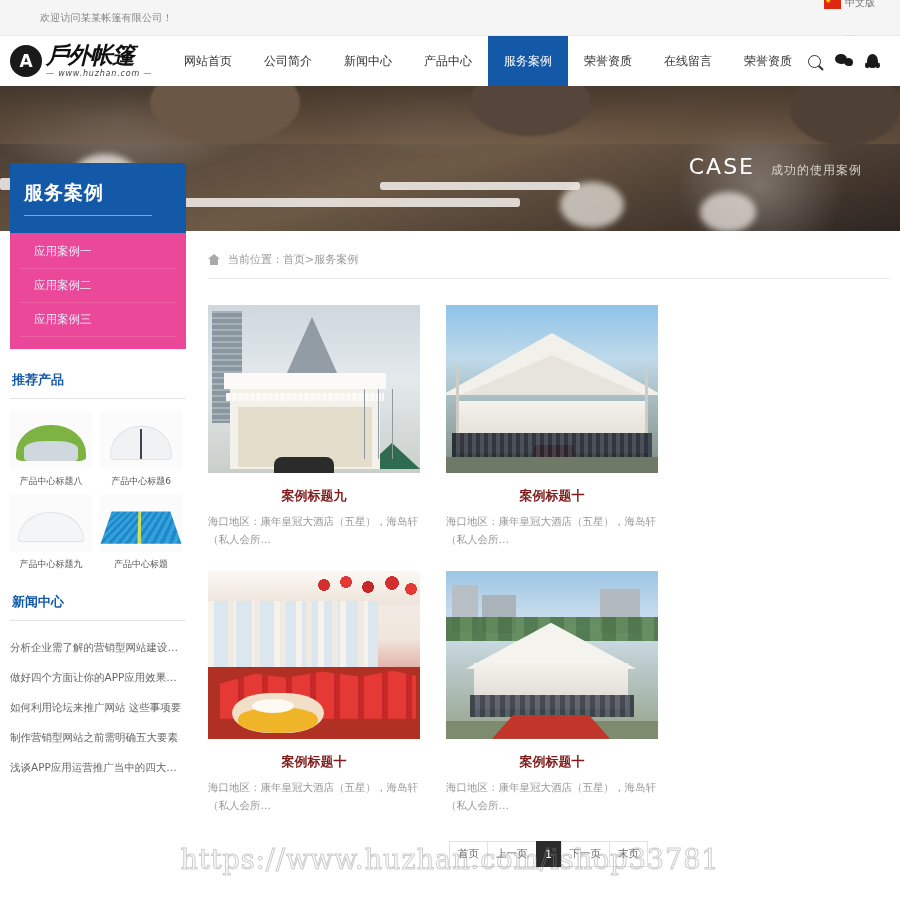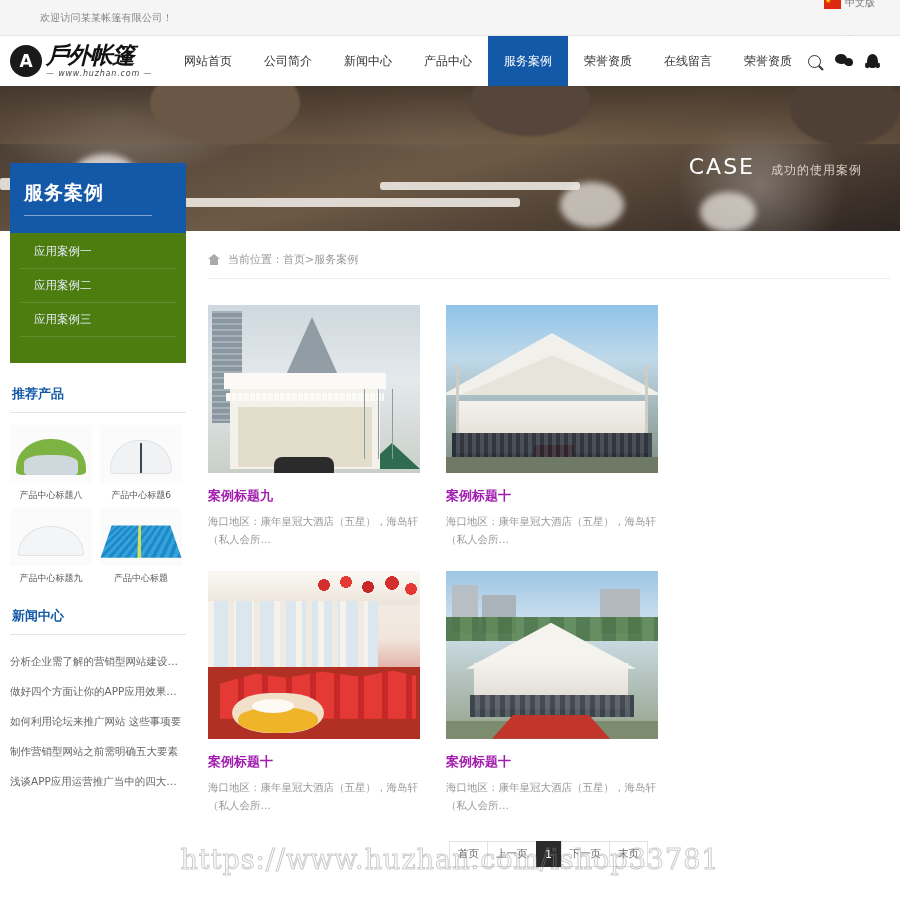--- a/index.html
+++ b/index.html
@@ -112,21 +112,21 @@
   .sidebar { width: 176px; flex: none; position: relative; }
 
   .side-head {
     background: linear-gradient(180deg, #1459a8, #1459a8);
     height: 70px; padding: 0 14px; display: flex; flex-direction: column; justify-content: center;
     position: relative; margin-top: -68px;
   }
   .side-head-title { color: #fff; font-size: 19px; font-weight: bold; letter-spacing: 1px; }
   .side-head-rule { width: 128px; height: 1px; background: rgba(255,255,255,.45); margin-top: 9px; }
 
-  .side-menu { background: #4d7c0f; padding: 2px 0 26px; }
+  .side-menu { background: #ec4899; padding: 2px 0 12px; }
   .side-menu-item {
     height: 34px; display: flex; align-items: center; padding: 0 14px;
     color: #e6eefc; font-size: 11.5px; cursor: pointer;
     border-bottom: 1px solid rgba(255,255,255,.13); margin: 0 10px;
   }
 
   .side-block { margin-top: 22px; }
   .side-block-title { font-size: 13px; font-weight: bold; color: #1459a8; padding: 0 2px 9px; }
   .side-block-rule { height: 1px; background: #e4e4e4; margin-bottom: 12px; }
 
@@ -161,21 +161,21 @@
   .home-icon { width: 12px; height: 11px; position: relative; flex: none; }
   .home-icon::before {
     content: ""; position: absolute; left: 0; top: 0; border-left: 6px solid transparent;
     border-right: 6px solid transparent; border-bottom: 5px solid #aaa;
   }
   .home-icon::after { content:""; position:absolute; left:2px; top:5px; width:8px; height:6px; background:#aaa; }
 
   .cards { display: flex; flex-wrap: wrap; gap: 22px 26px; padding-top: 26px; }
   .card { width: 212px; cursor: pointer; }
   .card-img { width: 212px; height: 168px; position: relative; overflow: hidden; background: #dfe3e6; }
-  .card-title { font-size: 13px; color: #a21caf; font-weight: bold; margin-top: 14px; }
+  .card-title { font-size: 13px; color: #7f1d1d; font-weight: bold; margin-top: 14px; text-align: center; }
   .card-desc { font-size: 10.5px; color: #999; line-height: 1.75; margin-top: 7px; }
 
   
   .ci1 { background: linear-gradient(180deg,#cfd8de 0%, #e4e9ec 45%, #c9cfc8 100%); }
   .ci1 .tower { position:absolute; left:4px; top:6px; width:30px; height:112px; background:#8a97a1; }
   .ci1 .tower::after{content:"";position:absolute;inset:0;background:repeating-linear-gradient(to bottom,rgba(255,255,255,.25) 0 2px,transparent 2px 6px);}
   .ci1 .spire { position:absolute; left:78px; top:12px; width:0;height:0;border-left:26px solid transparent;border-right:26px solid transparent;border-bottom:58px solid rgba(120,132,142,.75); }
   .ci1 .bigtent { position:absolute; left:22px; bottom:4px; width:150px; height:84px; background:#f3f1ea; }
   .ci1 .bigtent::before{content:"";position:absolute;left:-6px;top:-12px;width:162px;height:16px;background:#fbfaf6;}
   .ci1 .bigtent::after{content:"";position:absolute;left:8px;top:22px;width:134px;height:60px;background:#e3ddcc;}

